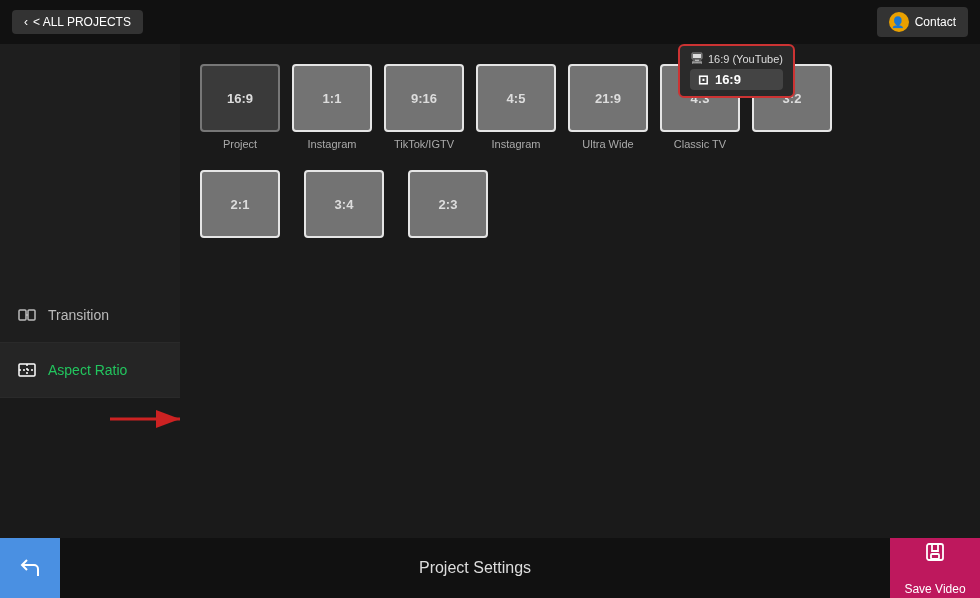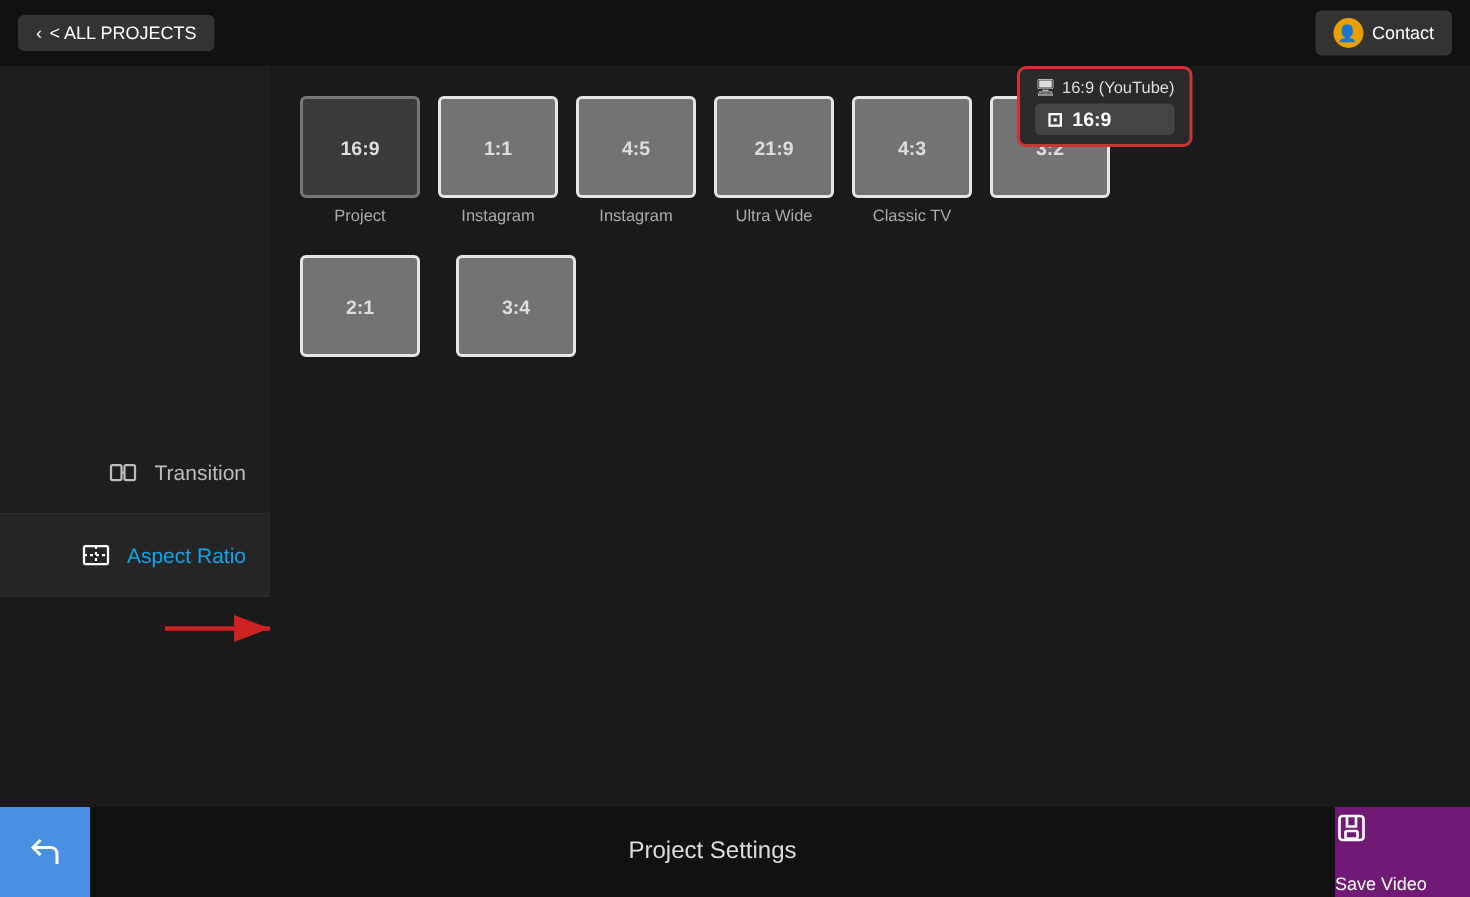--- a/index.html
+++ b/index.html
@@ -325,28 +325,28 @@
       justify-content: center;
     }
     .bottom-center {
       font-size: 16px;
       color: #ddd;
       font-weight: 400;
     }
     .save-video-btn {
       width: 90px;
       height: 60px;
-      background: #701a75;
+      background: #be185d;
       border: none;
       color: #fff;
       font-size: 12px;
       cursor: pointer;
       display: flex;
       flex-direction: column;
-      align-items: flex-start;
+      align-items: center;
       justify-content: center;
       gap: 19px;
     }
 
     
     .sidebar-tools {
       position: absolute;
       top: 44px;
       left: 0;
       width: 180px;
@@ -354,23 +354,22 @@
     }
     .tool-item {
       display: flex;
       align-items: center;
       gap: 10px;
       padding: 16px 16px;
       cursor: pointer;
       font-size: 14px;
       color: #bbb;
       border-bottom: 1px solid #2a2a2a;
-      justify-content: flex-end;
-    }
-    .tool-item.active { color: #0ea5e9; background: #252525; }
+    }
+    .tool-item.active { color: #22c55e; background: #252525; }
     .tool-icon {
       width: 22px;
       height: 22px;
       display: flex;
       align-items: center;
       justify-content: center;
     }
 
     
     .icon-svg {
@@ -491,20 +490,24 @@
 
   <div class="aspect-card">
         <div class="aspect-box selected">16:9</div>
         <div class="aspect-label">Project</div>
       </div>
       <div class="aspect-card">
         <div class="aspect-box">1:1</div>
         <div class="aspect-label">Instagram</div>
       </div>
       <div class="aspect-card">
+        <div class="aspect-box">9:16</div>
+        <div class="aspect-label">TikTok/IGTV</div>
+      </div>
+      <div class="aspect-card">
         <div class="aspect-box">4:5</div>
         <div class="aspect-label">Instagram</div>
       </div>
       <div class="aspect-card">
         <div class="aspect-box">21:9</div>
         <div class="aspect-label">Ultra Wide</div>
       </div>
       <div class="aspect-card">
         <div class="aspect-box">4:3</div>
         <div class="aspect-label">Classic TV</div>
@@ -513,20 +516,23 @@
         <div class="aspect-box">3:2</div>
       </div>
     </div>
   <div class="aspect-row2">
 
   <div class="aspect-card">
         <div class="aspect-box">2:1</div>
       </div>
       <div class="aspect-card">
         <div class="aspect-box">3:4</div>
+      </div>
+      <div class="aspect-card">
+        <div class="aspect-box">2:3</div>
       </div>
     </div>
 </div>
 
 <div class="bottom-bar">
   <div class="bottom-left">
     <button class="undo-btn">
       <svg width="24" height="24" viewBox="0 0 24 24" fill="none" stroke="#fff" stroke-width="2">
         <polyline points="9,14 4,9 9,4"></polyline>
         <path d="M20 20v-7a4 4 0 0 0-4-4H4"></path>

